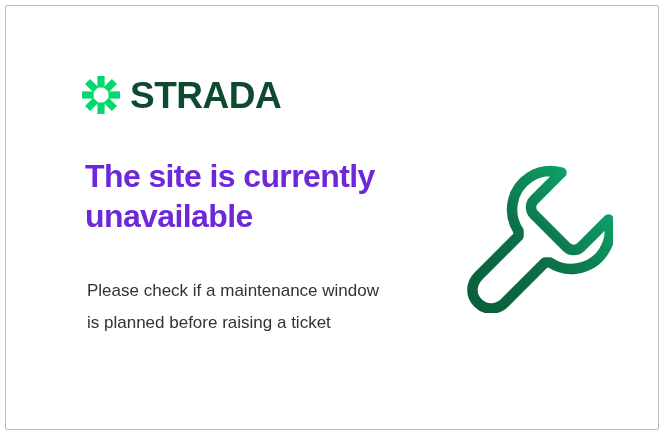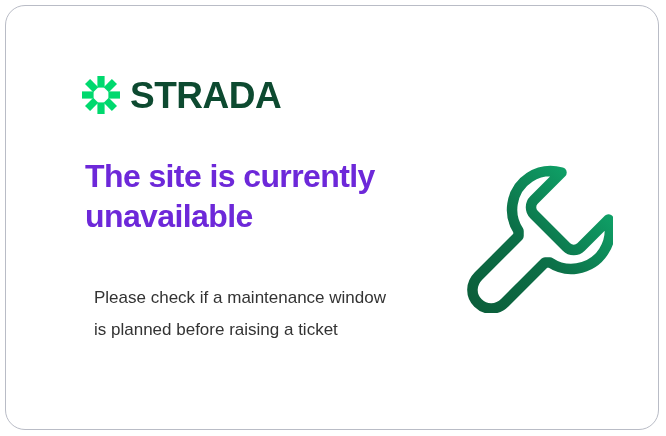--- a/index.html
+++ b/index.html
@@ -17,21 +17,21 @@
 
   #status-card {
     position: absolute;
     left: 5px;
     top: 5px;
     width: 654px;
     height: 425px;
     box-sizing: border-box;
     background: #ffffff;
     border: 1px solid #b9bcc6;
-    border-radius: 20px;
+    border-radius: 2px;
     overflow: hidden;
   }
 
   
   #brand {
     position: absolute;
     left: 76px;
     top: 70px;
     display: flex;
     align-items: center;
@@ -67,21 +67,21 @@
     letter-spacing: -0.6px;
     color: #6d28d9;
   }
 
   
   #body-copy {
     position: absolute;
     left: 80px;
     top: 268px;
     width: 300px;
-    margin: 8px;
+    margin: 1px;
     font-family: "Liberation Sans", sans-serif;
     font-size: 17px;
     line-height: 32px;
     font-weight: normal;
     color: #333333;
   }
 
   
   #wrench-illustration {
     position: absolute;

